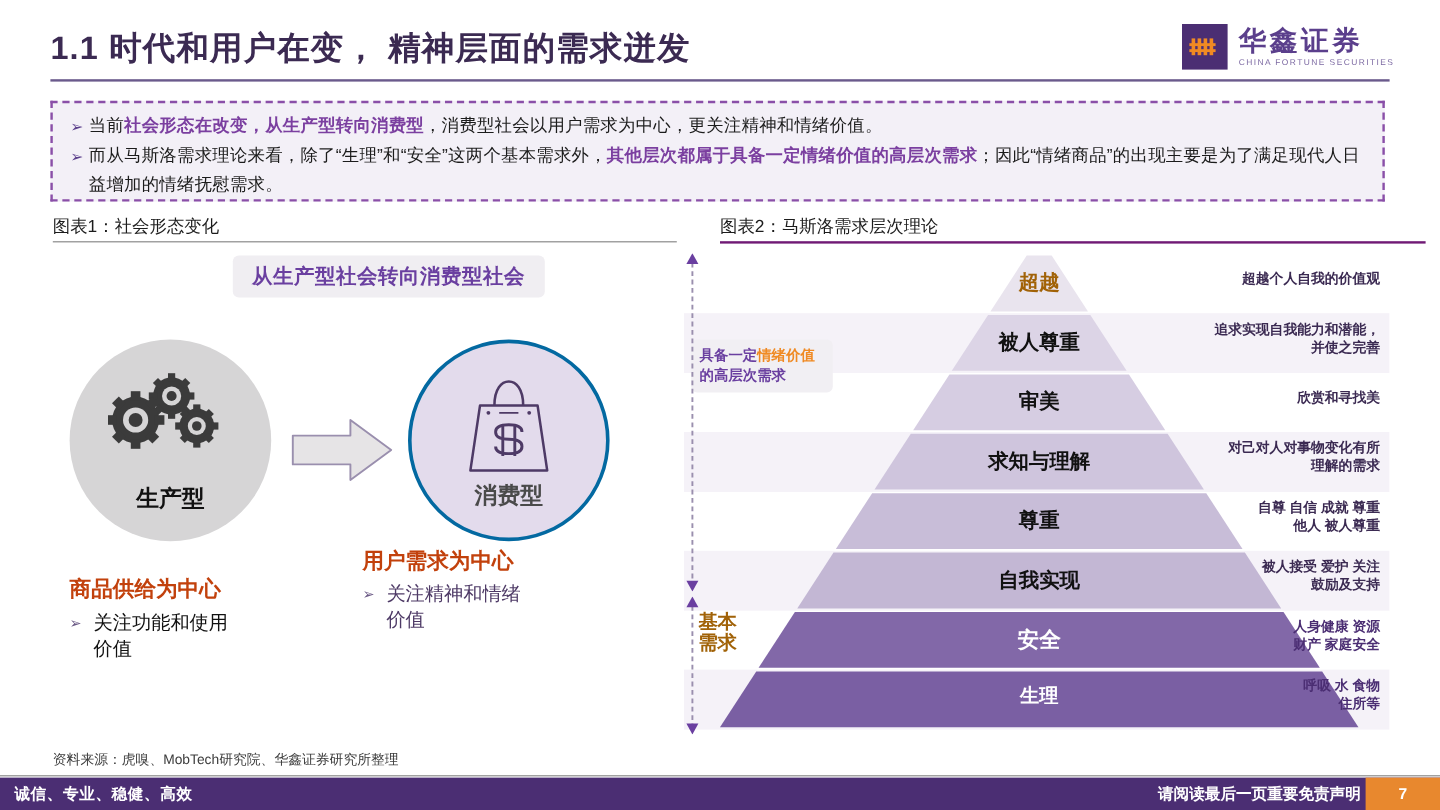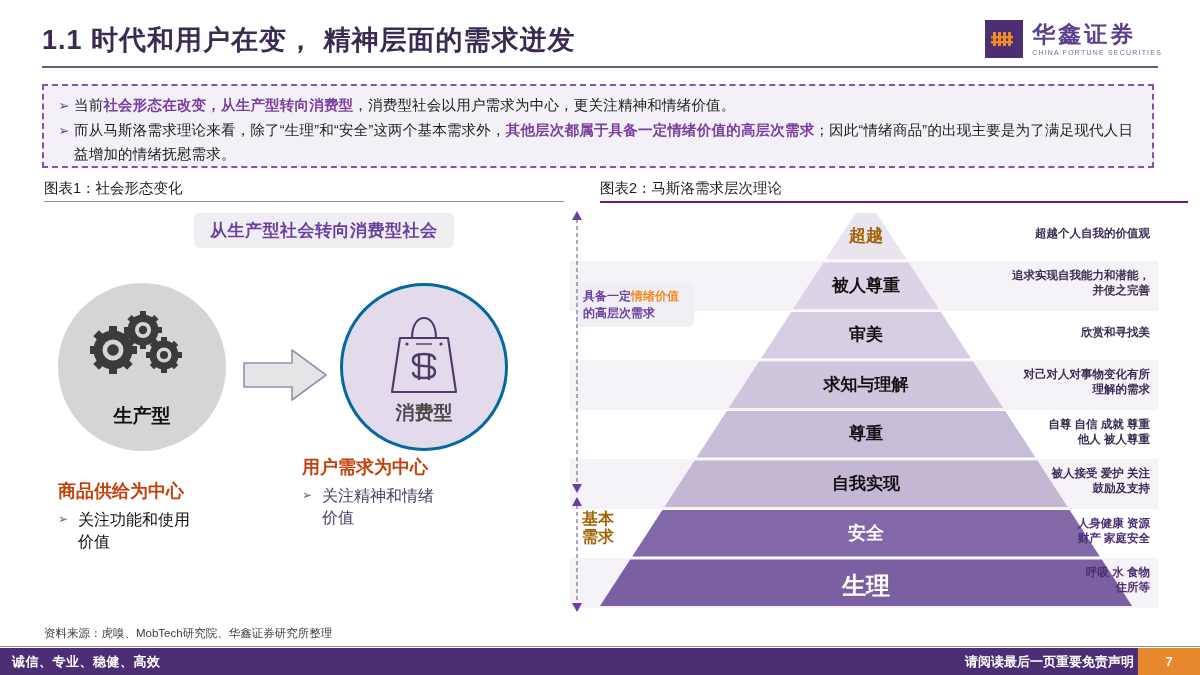--- a/index.html
+++ b/index.html
@@ -316,21 +316,21 @@
 理解的需求</div>
         <div class="lvl-name" style="left: 0px; width: 592px; top: 217.25px; font-size: 17px; color: rgb(17, 17, 17);">尊重</div>
         <div class="lvl-desc" style="top: 211.75px; color: rgb(59, 42, 82);">自尊 自信 成就 尊重
 他人 被人尊重</div>
         <div class="lvl-name" style="left: 0px; width: 592px; top: 266.75px; font-size: 17px; color: rgb(17, 17, 17);">自我实现</div>
         <div class="lvl-desc" style="top: 261.25px; color: rgb(59, 42, 82);">被人接受 爱护 关注
 鼓励及支持</div>
         <div class="lvl-name" style="left: 0px; width: 592px; top: 315.75px; font-size: 18px; color: rgb(255, 255, 255);">安全</div>
         <div class="lvl-desc" style="top: 310.75px; color: rgb(75, 46, 115);">人身健康 资源
 财产 家庭安全</div>
-        <div class="lvl-name" style="left: 0px; width: 592px; top: 365.25px; font-size: 24px; color: rgb(255, 255, 255);">生理</div>
+        <div class="lvl-name" style="left: 0px; width: 592px; top: 365.25px; font-size: 16px; color: rgb(255, 255, 255);">生理</div>
         <div class="lvl-desc" style="top: 360.25px; color: rgb(75, 46, 115);">呼吸 水 食物
 住所等</div>
       </div>
 
     <div class="side-label" style="left:6px;top:78px;">
       <span>具备一定</span><span class="og">情绪价</span><span class="og">值</span><span>的高层次需求</span>
     </div>
 
     <div class="side-plain" style="left:12px;top:305px;white-space:pre-line;">基本
 需求</div>

